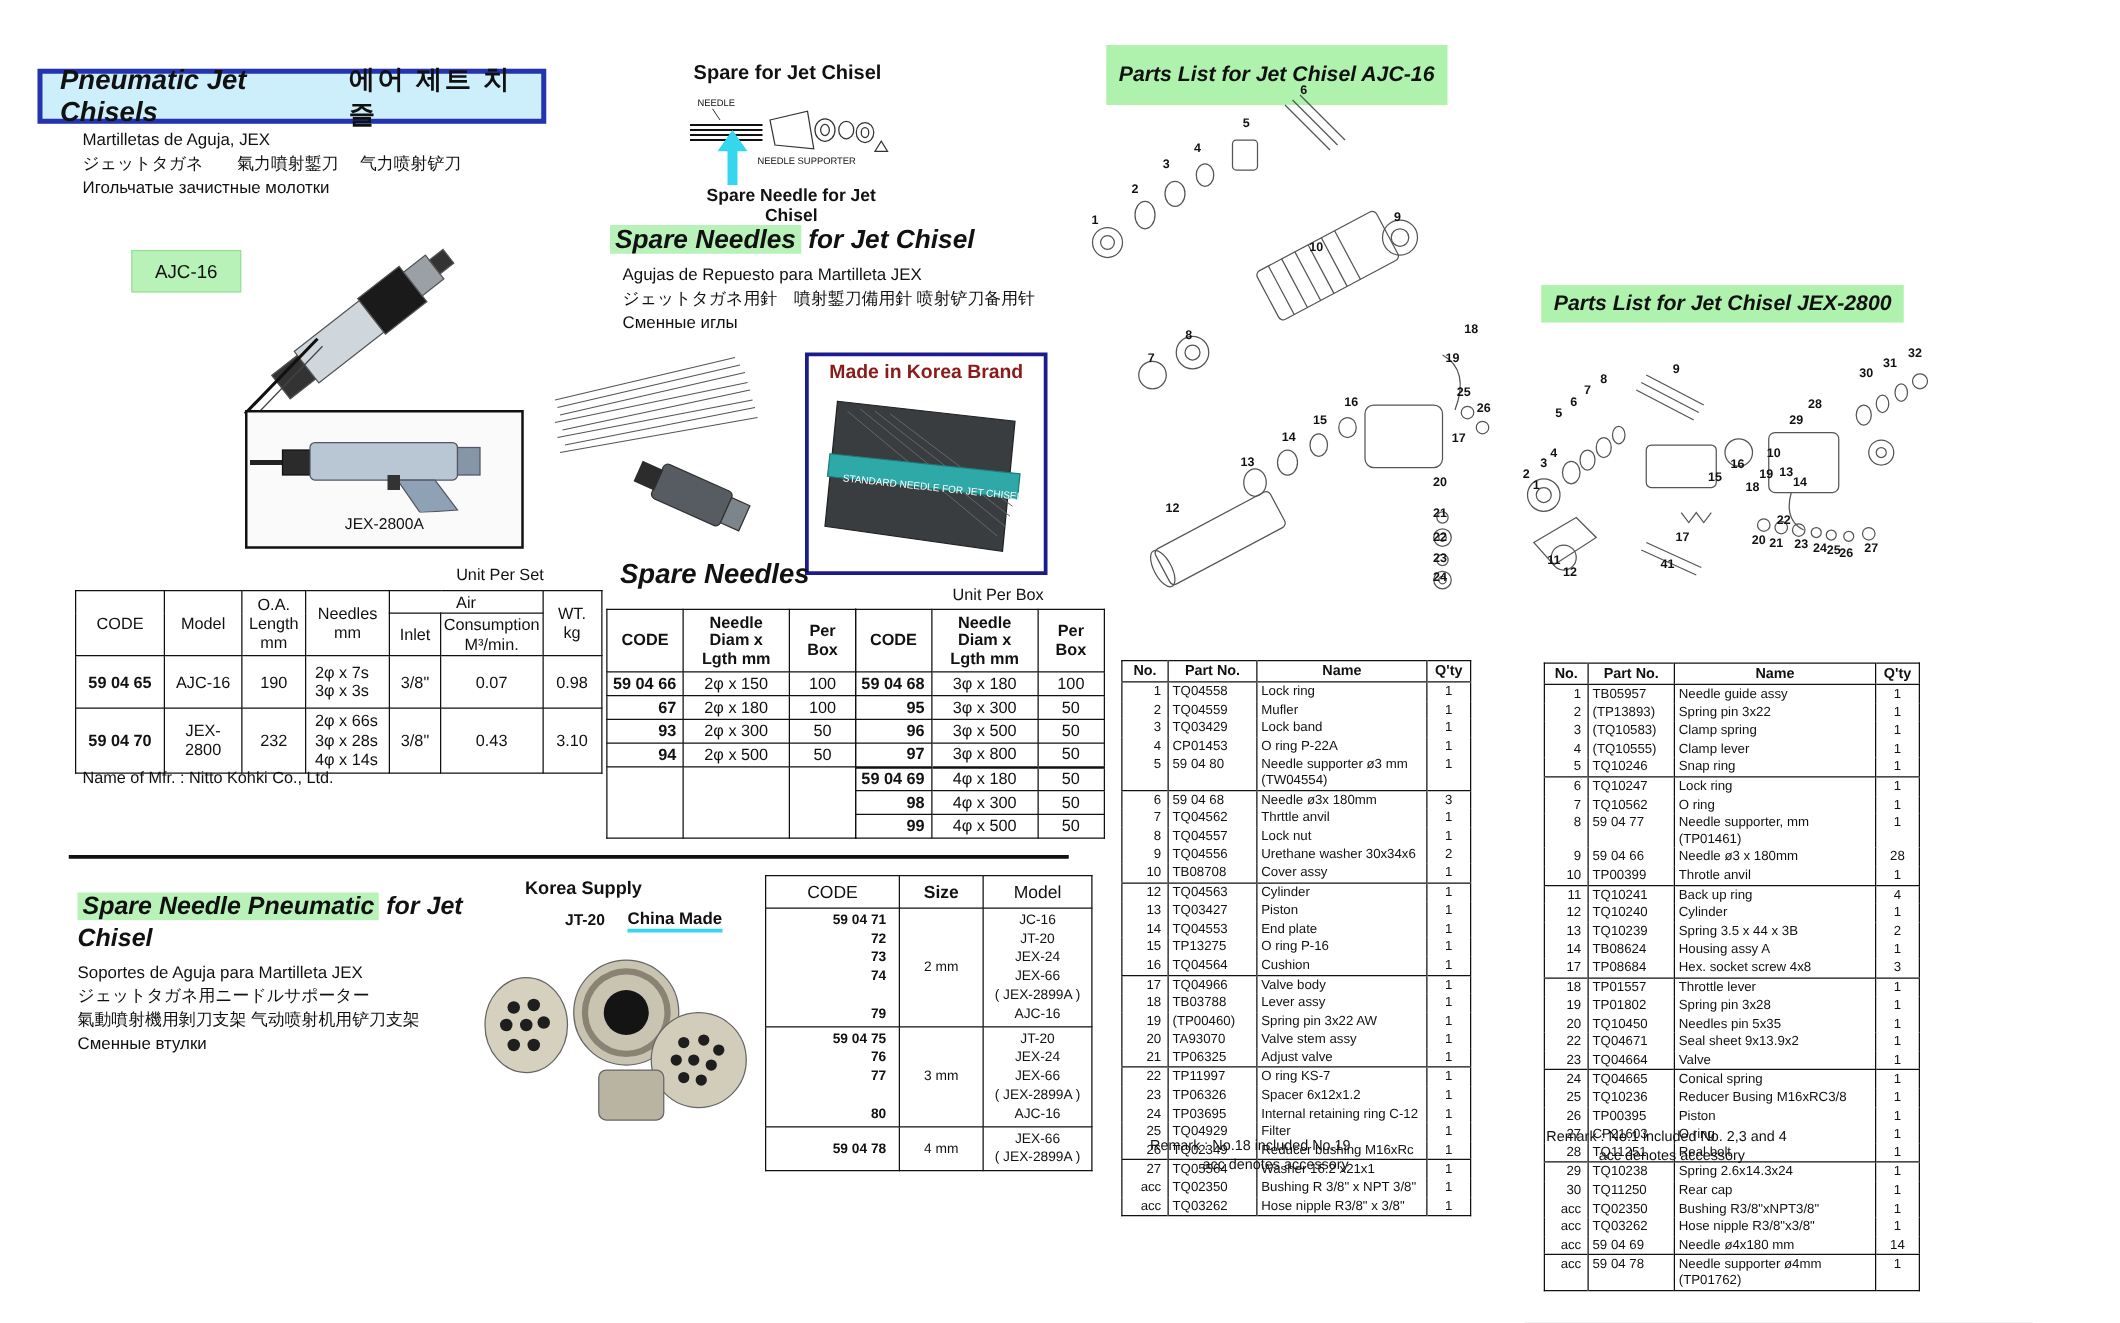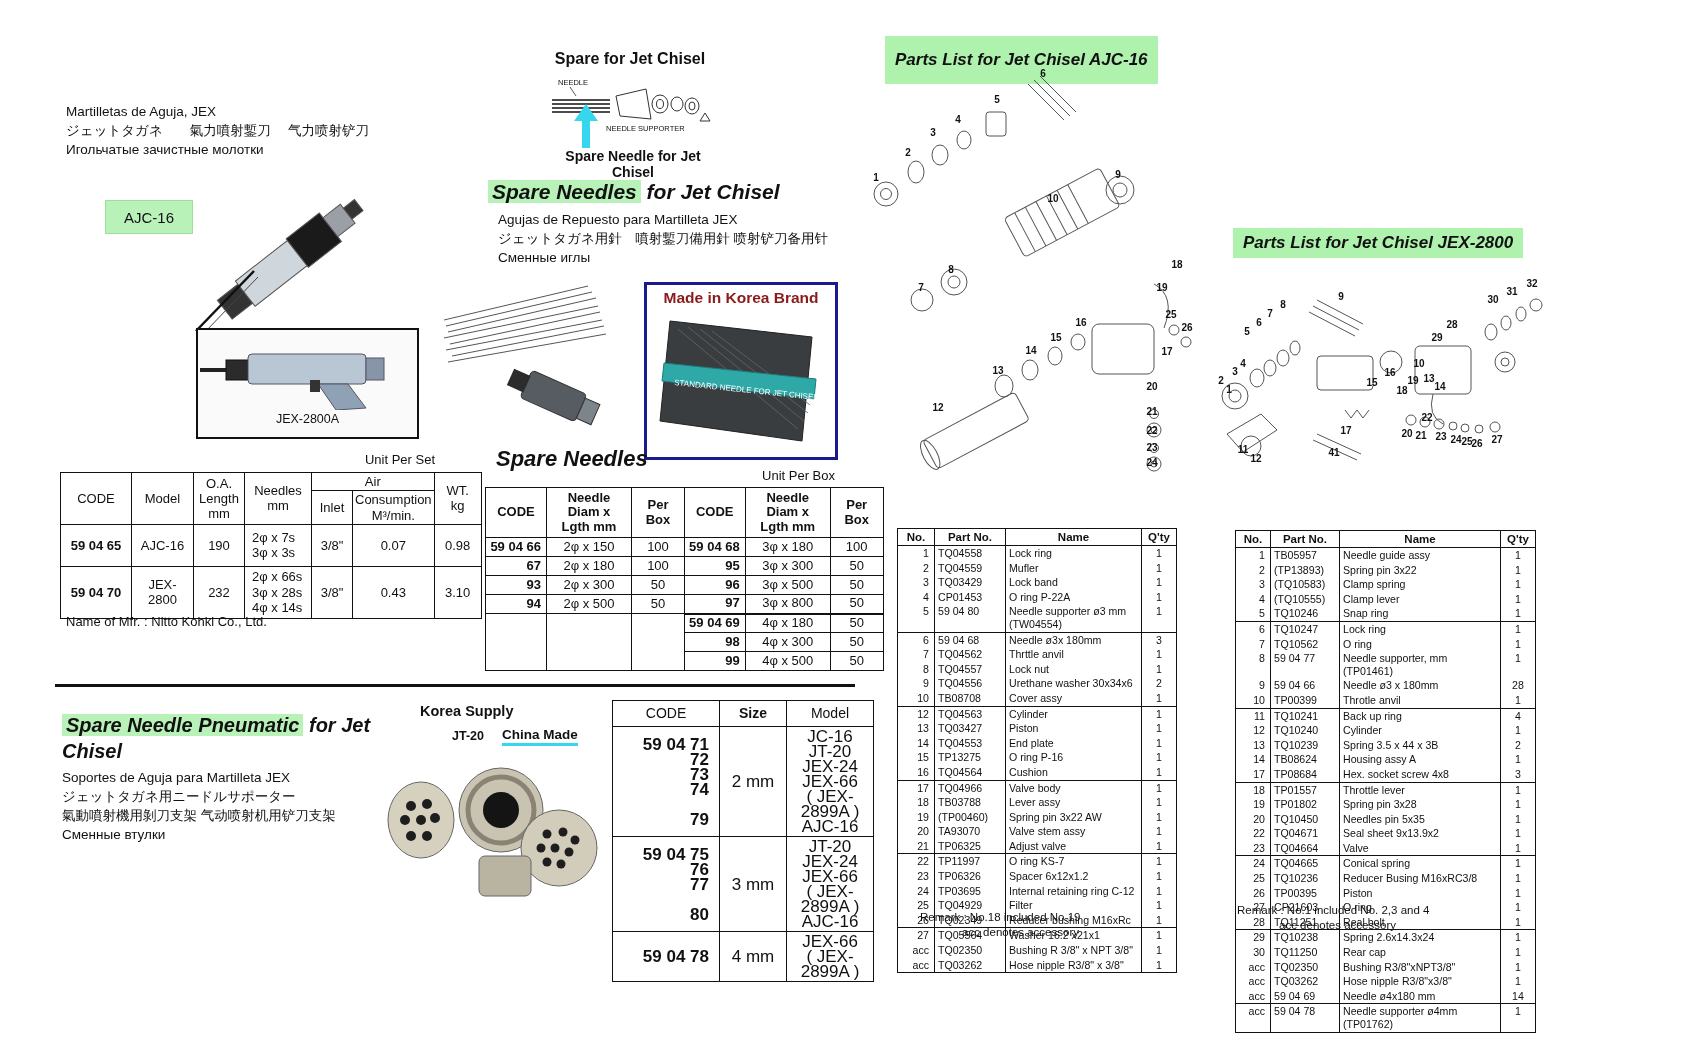--- a/index.html
+++ b/index.html
@@ -21,21 +21,21 @@
   .spec th,.spec td{border:1.3px solid #111;font-weight:400;text-align:center;padding:1px 2px;
        font-size:13px;line-height:1.18;white-space:pre-line;vertical-align:middle;}
   .spec td.code{font-weight:700;}
   .spec td.needles{text-align:left;padding-left:7px;}
   
   .sn th,.sn td{border:1.3px solid #111;font-size:13px;text-align:center;padding:0 2px;line-height:1.12;
        white-space:pre-line;vertical-align:middle;}
   .sn td.code{font-weight:700;text-align:right;padding-right:5px;}
   .sn tr.grp td{border-top:2px solid #111;}
   
-  .supp th,.supp td{border:1.3px solid #111;font-size:17px;text-align:center;padding:2px 3px;
+  .supp th,.supp td{border:1.3px solid #111;font-size:11px;text-align:center;padding:2px 3px;
        vertical-align:middle;line-height:15px;}
   .supp th{font-size:14px;font-weight:400;}
   .supp td.code{text-align:right;padding-right:10px;font-weight:700;}
   .supp td div{min-height:15px;}
   
   .parts{border:1.6px solid #111;}
   .parts th{font-size:11.5px;font-weight:700;padding:2px 3px;border-bottom:1.6px solid #111;}
   .parts td{font-size:10.6px;padding:0 3px;line-height:12.6px;vertical-align:top;white-space:pre-line;}
   .parts th+th,.parts td+td{border-left:1.1px solid #111;}
   .parts tbody{border-top:1.6px solid #111;}
@@ -50,20 +50,24 @@
   .divider{background:#111;}
   .koreabox{border:3px solid #1b1b8e;background:#fff;box-sizing:border-box;}
   .koreatitle{color:#8b1a1a;font-size:15.5px;font-weight:700;text-align:center;padding-top:4px;}
   svg{display:block;}
 </style>
 </head>
 <body>
 
 <div id="canvas">
 
+  <div class="abs titlebox" style="left:30px;top:55px;width:407px;height:44px;">
+    <span class="en">Pneumatic Jet Chisels</span>
+    <span class="ko">에어 제트 치즐</span>
+  </div>
   <div class="abs" style="left:66px;top:102px;">
     <div class="subline">Martilletas de Aguja, JEX</div>
     <div class="subline">ジェットタガネ　　氣力噴射鏨刀　 气力喷射铲刀</div>
     <div class="subline">Игольчатые зачистные молотки</div>
   </div>
 
   <div class="abs greenlabel" style="left:105px;top:200px;width:86px;height:32px;">AJC-16</div>
 
   <div class="abs" style="left:180px;top:165px;width:250px;height:170px;">
     <svg width="250" height="170" viewBox="0 0 250 170">

